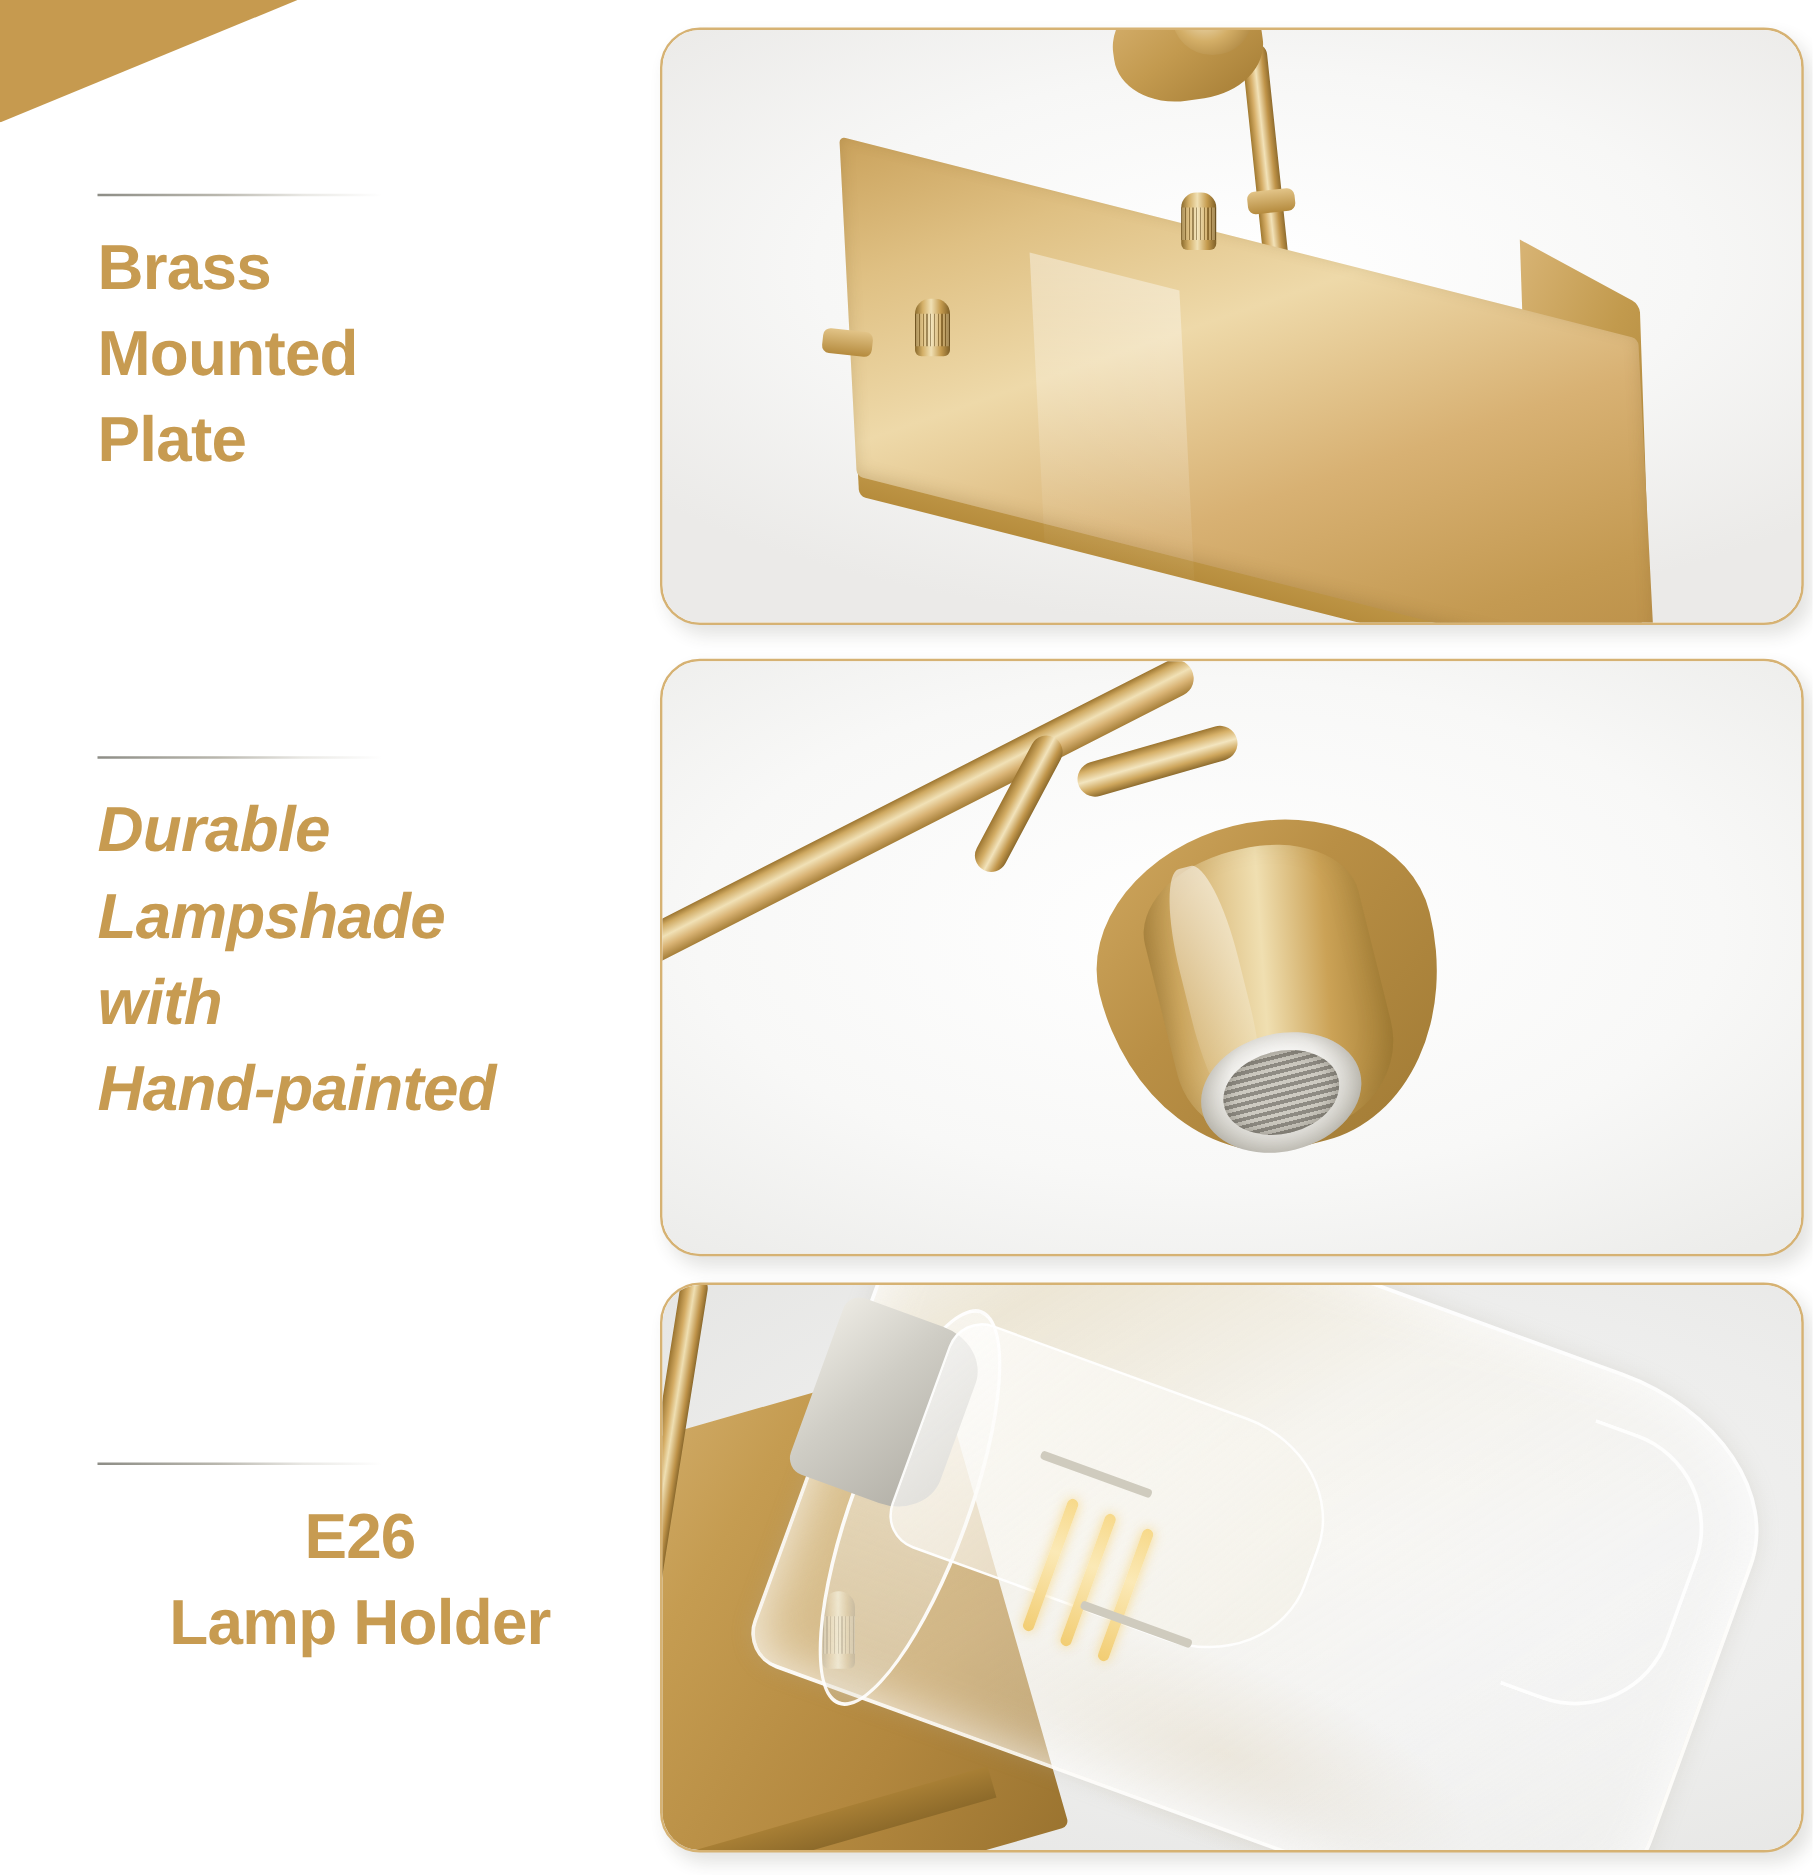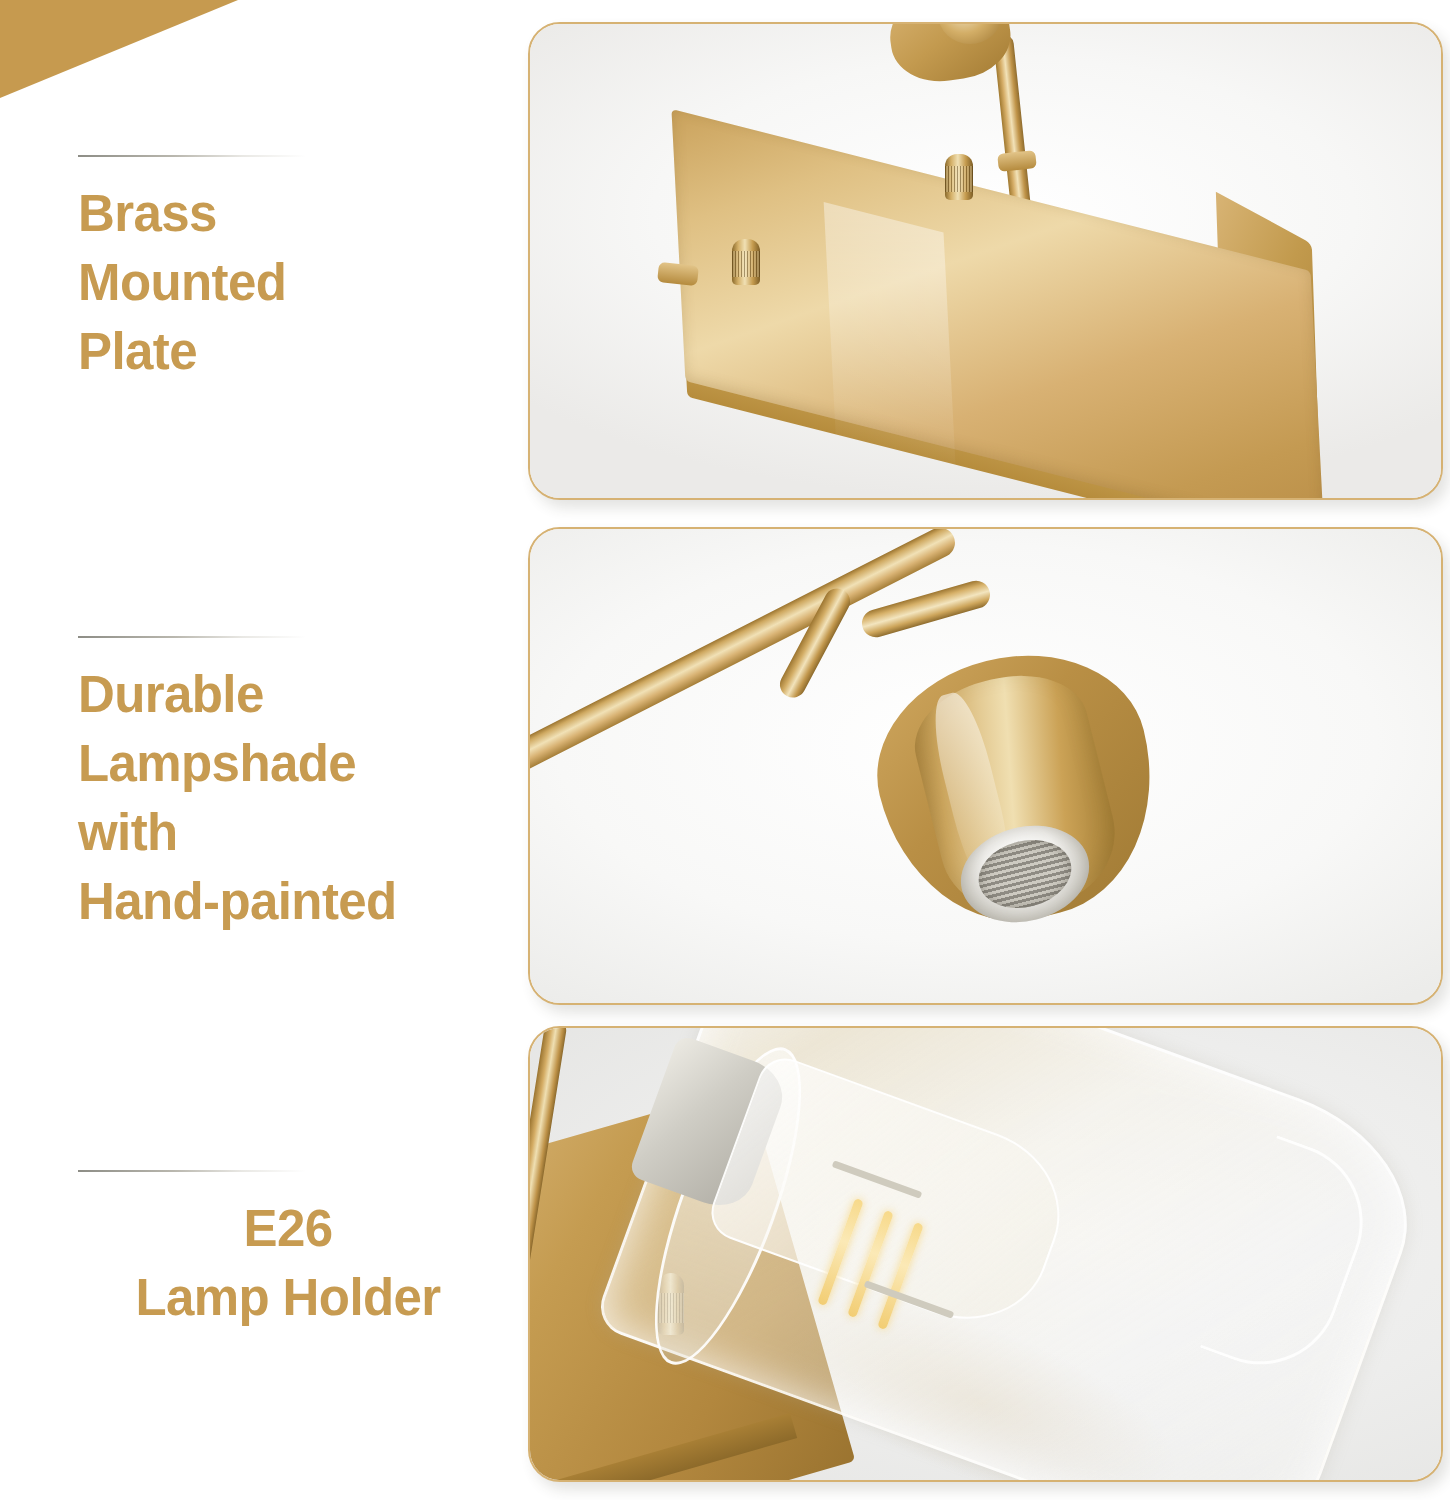--- a/index.html
+++ b/index.html
@@ -36,21 +36,21 @@
     height: 1080px;
     z-index: 3;
   }
 
   .feature-block {
     position: absolute;
     left: 78px;
     width: 420px;
   }
   .feature-block.b1 { top: 155px; }
-  .feature-block.b2 { top: 636px; }
+  .feature-block.b2 { top: 605px; font-style: italic; }
   .feature-block.b3 { top: 1170px; text-align: center; }
 
   .feature-rule {
     width: 228px;
     height: 2px;
     background: linear-gradient(to right, #8d8d86 0%, #b9b7ae 42%, #e9e8e4 72%, rgba(255,255,255,0) 100%);
     margin-bottom: 22px;
   }
 
   .feature-title {

